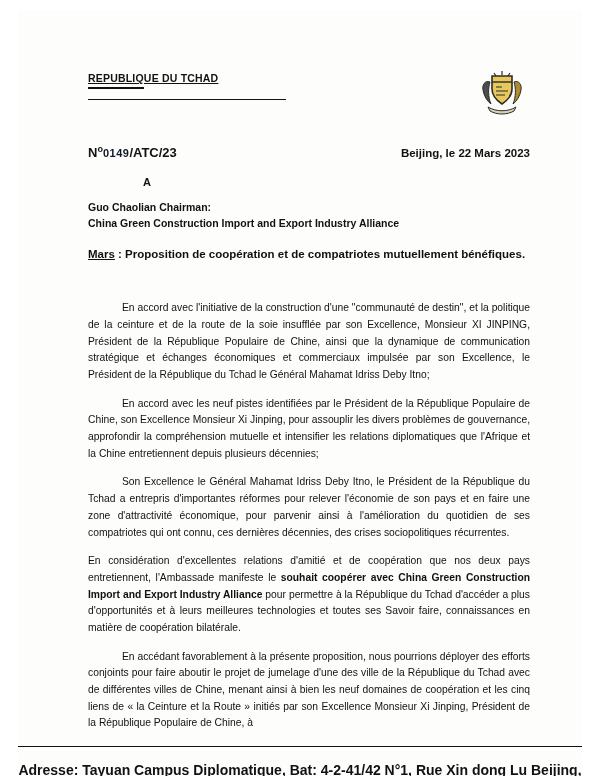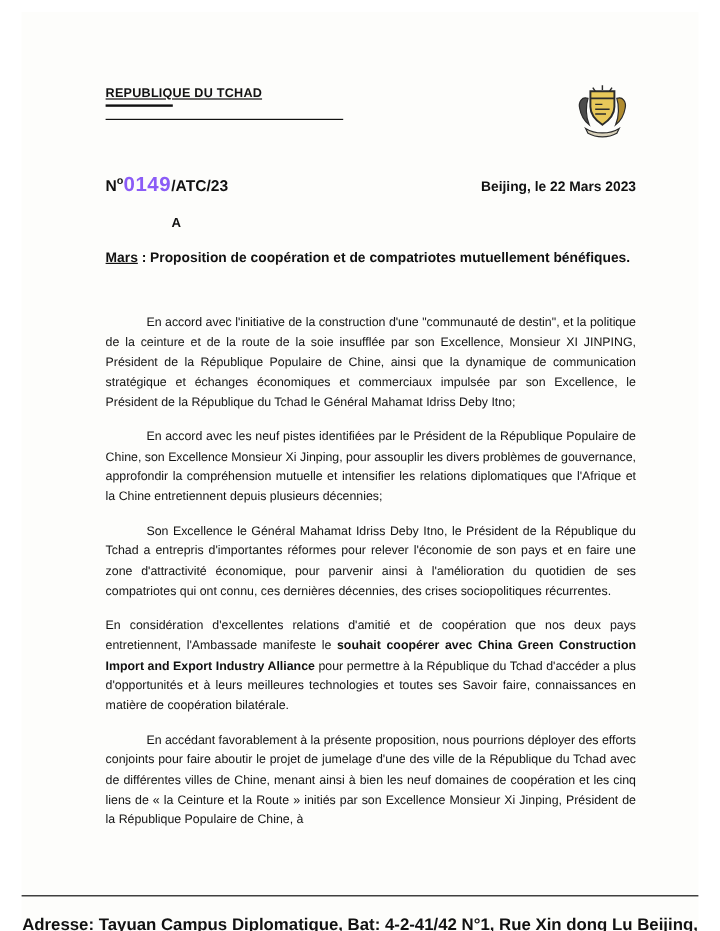--- a/index.html
+++ b/index.html
@@ -93,22 +93,22 @@
     justify-content: space-between;
     align-items: baseline;
     margin-top: 26px;
   }
   .ref {
     font-size: 13px;
     font-weight: bold;
     color: #111;
   }
   .ref .num {
-    color: #8b5cf6;
-    font-size: 17px;
+    color: #0f172a;
+    font-size: 11px;
     font-weight: bold;
     letter-spacing: 0.5px;
   }
   .ref sup {
     font-size: 9px;
   }
   .place {
     font-size: 11.5px;
     font-weight: bold;
     color: #111;
@@ -204,20 +204,24 @@
       </div>
 
       <div class="refrow">
         <div class="ref">
           <span>N</span><sup>o</sup><span class="num">0149</span><span>/ATC/23</span>
         </div>
         <div class="place">Beijing, le 22 Mars 2023</div>
       </div>
 
       <div class="a-mark">A</div>
+      <div class="addressee">
+        <div>Guo Chaolian Chairman:</div>
+        <div>China Green Construction Import and Export Industry Alliance</div>
+      </div>
 
       <div class="objet">
         <span class="u">Mars</span><span> : Proposition de coopération et de compatriotes mutuellement bénéfiques.</span>
       </div>
 
       <div class="body">
         <p class="para">En accord avec l'initiative de la construction d'une "communauté de destin", et la politique de la ceinture et de la route de la soie insufflée par son Excellence, Monsieur XI JINPING, Président de la République Populaire de Chine, ainsi que la dynamique de communication stratégique et échanges économiques et commerciaux impulsée par son Excellence, le Président de la République du Tchad le Général Mahamat Idriss Deby Itno;</p>
         <p class="para">En accord avec les neuf pistes identifiées par le Président de la République Populaire de Chine, son Excellence Monsieur Xi Jinping, pour assouplir les divers problèmes de gouvernance, approfondir la compréhension mutuelle et intensifier les relations diplomatiques que l'Afrique et la Chine entretiennent depuis plusieurs décennies;</p>
         <p class="para">Son Excellence le Général Mahamat Idriss Deby Itno, le Président de la République du Tchad a entrepris d'importantes réformes pour relever l'économie de son pays et en faire une zone d'attractivité économique, pour parvenir ainsi à l'amélioration du quotidien de ses compatriotes qui ont connu, ces dernières décennies, des crises sociopolitiques récurrentes.</p>
 

